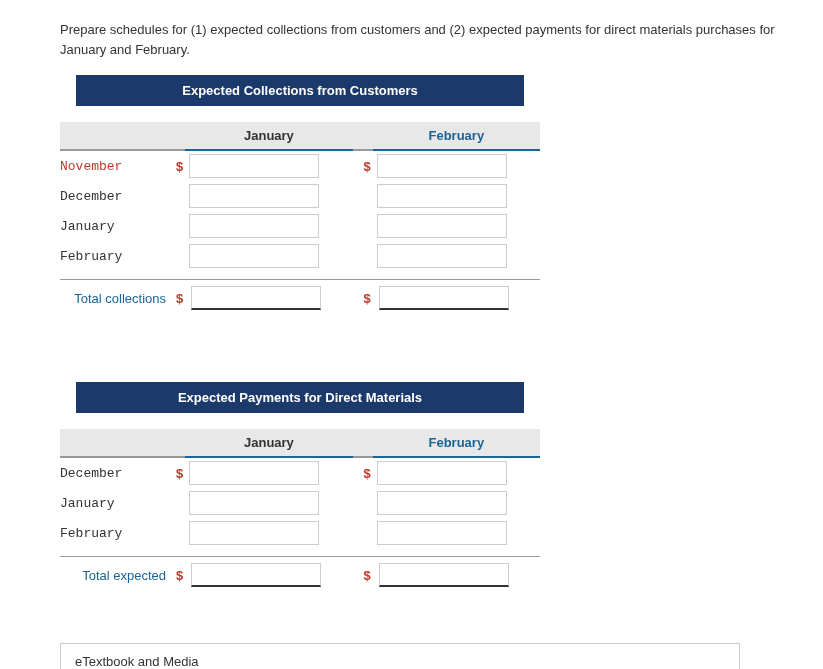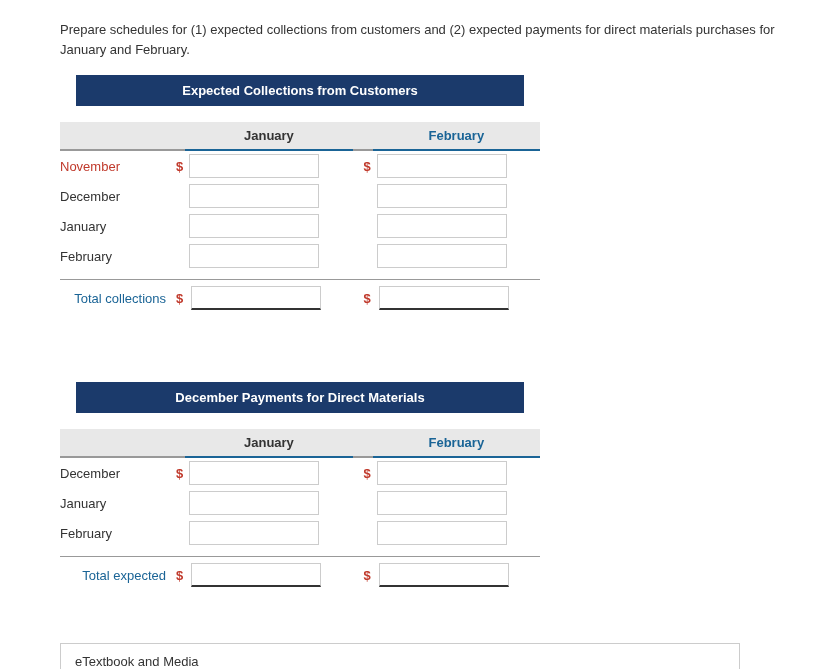--- a/index.html
+++ b/index.html
@@ -66,20 +66,21 @@
     .data-row td {
       padding: 5px 6px;
       vertical-align: middle;
     }
 
     .data-row td.row-label {
       font-size: 13px;
       color: #333;
       width: 110px;
       padding-left: 0;
+      font-family: Liberation Mono, monospace;
     }
 
     .data-row td.row-label.highlight-label {
       color: #c0392b;
     }
 
     .data-row td.dollar-sign {
       color: #c0392b;
       font-weight: bold;
       width: 14px;
@@ -218,21 +219,21 @@
       </tr>
     </tbody>
   </table>
 
   <div class="section-gap"></div>
 
   <table class="schedule-table">
     <thead>
       <tr class="header-title">
         <td colspan="5">
-          <div class="table-header">December Payments for Direct Materials</div>
+          <div class="table-header">Expected Payments for Direct Materials</div>
         </td>
       </tr>
       <tr class="col-header-row">
         <td colspan="2" style="width:124px;"></td>
         <td class="january-col">January</td>
         <td style="width:14px;"></td>
         <td class="february-col">February</td>
       </tr>
     </thead>
     <tbody>

